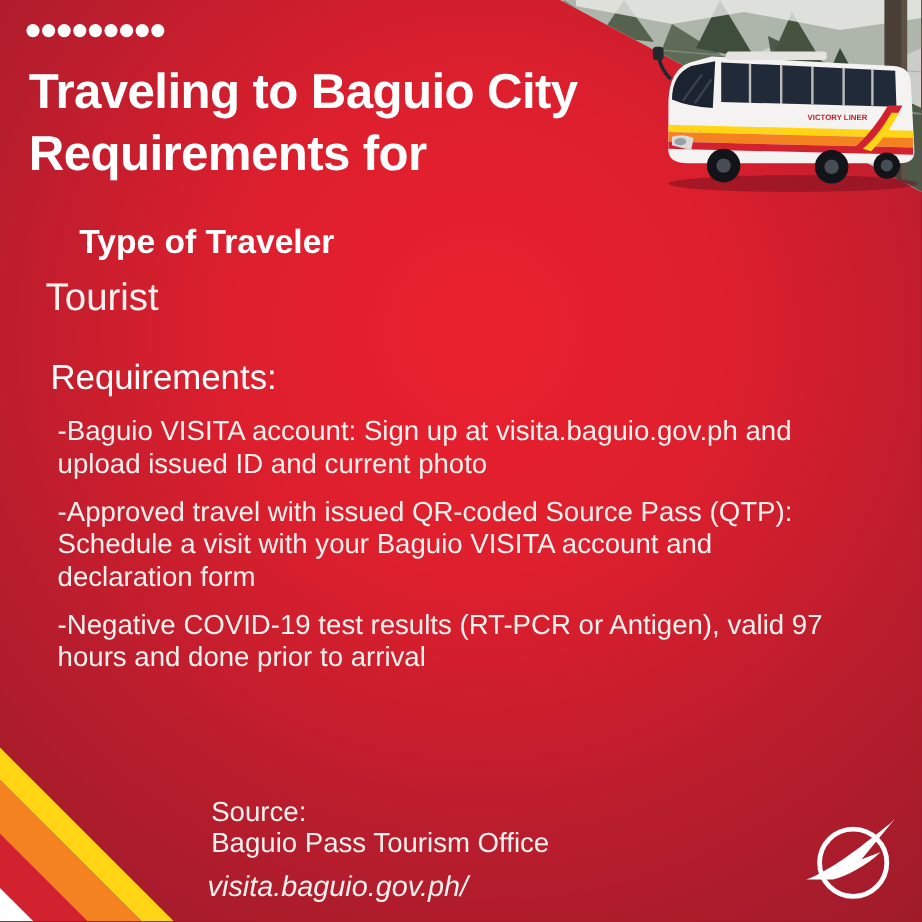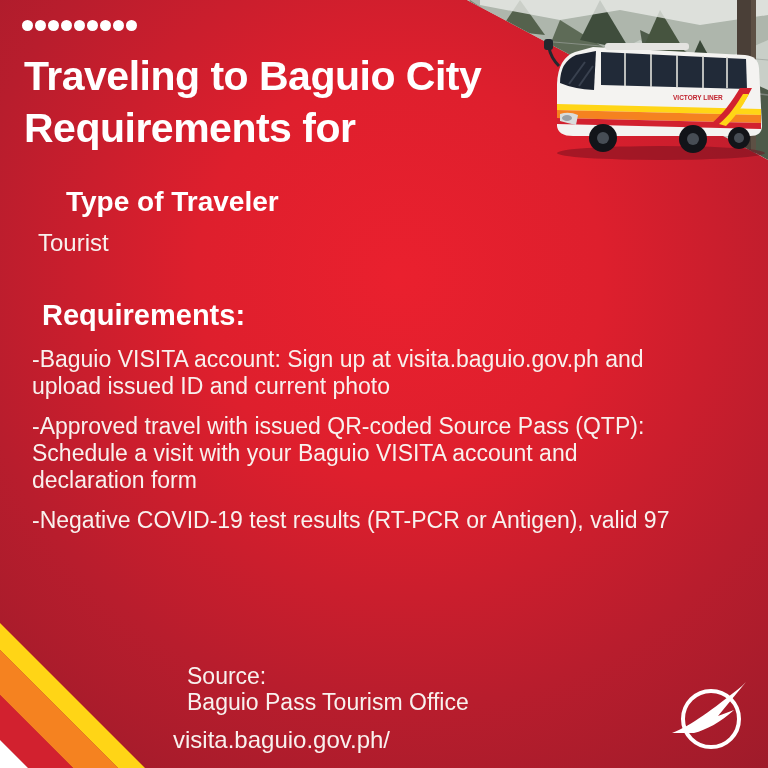--- a/index.html
+++ b/index.html
@@ -31,43 +31,43 @@
     font-size: 41px; font-weight: 800; line-height: 52px; letter-spacing: -0.5px;
     color: #ffffff;
   }
 
   .traveler-heading {
     position: absolute; left: 38px; top: 186px;
     font-size: 28px; font-weight: 800; color: #ffffff; margin-left: 28px;
   }
   .traveler-type {
     position: absolute; left: 38px; top: 229px;
-    font-size: 24px; font-weight: 400; color: #f8f1ee;
+    font-size: 32px; font-weight: 400; color: #f8f1ee;
   }
 
   .req-heading {
     position: absolute; left: 42px; top: 299px;
-    font-size: 29px; font-weight: 700; color: #ffffff;
+    font-size: 29px; font-weight: 400; color: #ffffff;
   }
 
   .req-list {
     position: absolute; left: 32px; top: 346px; width: 720px;
     font-size: 23px; line-height: 27px; color: #f8f1ee;
   }
-  .req-item { margin: 0 0 13px 0; }
+  .req-item { margin: 0 0 13px 16px; }
   .req-line { white-space: nowrap; }
 
   
   .source-block {
-    position: absolute; left: 187px; top: 663px;
+    position: absolute; left: 176px; top: 663px;
     font-size: 23px; line-height: 26px; color: #f8f1ee;
   }
   .website {
     position: absolute; left: 173px; top: 726px;
-    font-size: 24px; color: #f8f1ee;
+    font-size: 24px; color: #f8f1ee; font-style: italic;
   }
 
   .stripes { position: absolute; left: 0; top: 616px; width: 150px; height: 152px; }
   .logo { position: absolute; left: 668px; top: 680px; width: 84px; height: 76px; }
 </style>
 </head>
 <body>
 
 <div class="poster">
 
@@ -158,20 +158,21 @@
         <div class="req-line">-Baguio VISITA account: Sign up at visita.baguio.gov.ph and</div>
         <div class="req-line">upload issued ID and current photo</div>
       </div>
       <div class="req-item">
         <div class="req-line">-Approved travel with issued QR-coded Source Pass (QTP):</div>
         <div class="req-line">Schedule a visit with your Baguio VISITA account and</div>
         <div class="req-line">declaration form</div>
       </div>
       <div class="req-item">
         <div class="req-line">-Negative COVID-19 test results (RT-PCR or Antigen), valid 97</div>
+        <div class="req-line">hours and done prior to arrival</div>
       </div>
     </div>
 
   <div class="source-block">
     <div>Source:</div>
     <div>Baguio Pass Tourism Office</div>
   </div>
   <div class="website">visita.baguio.gov.ph/</div>
 
   <svg class="stripes" viewBox="0 0 150 152">

